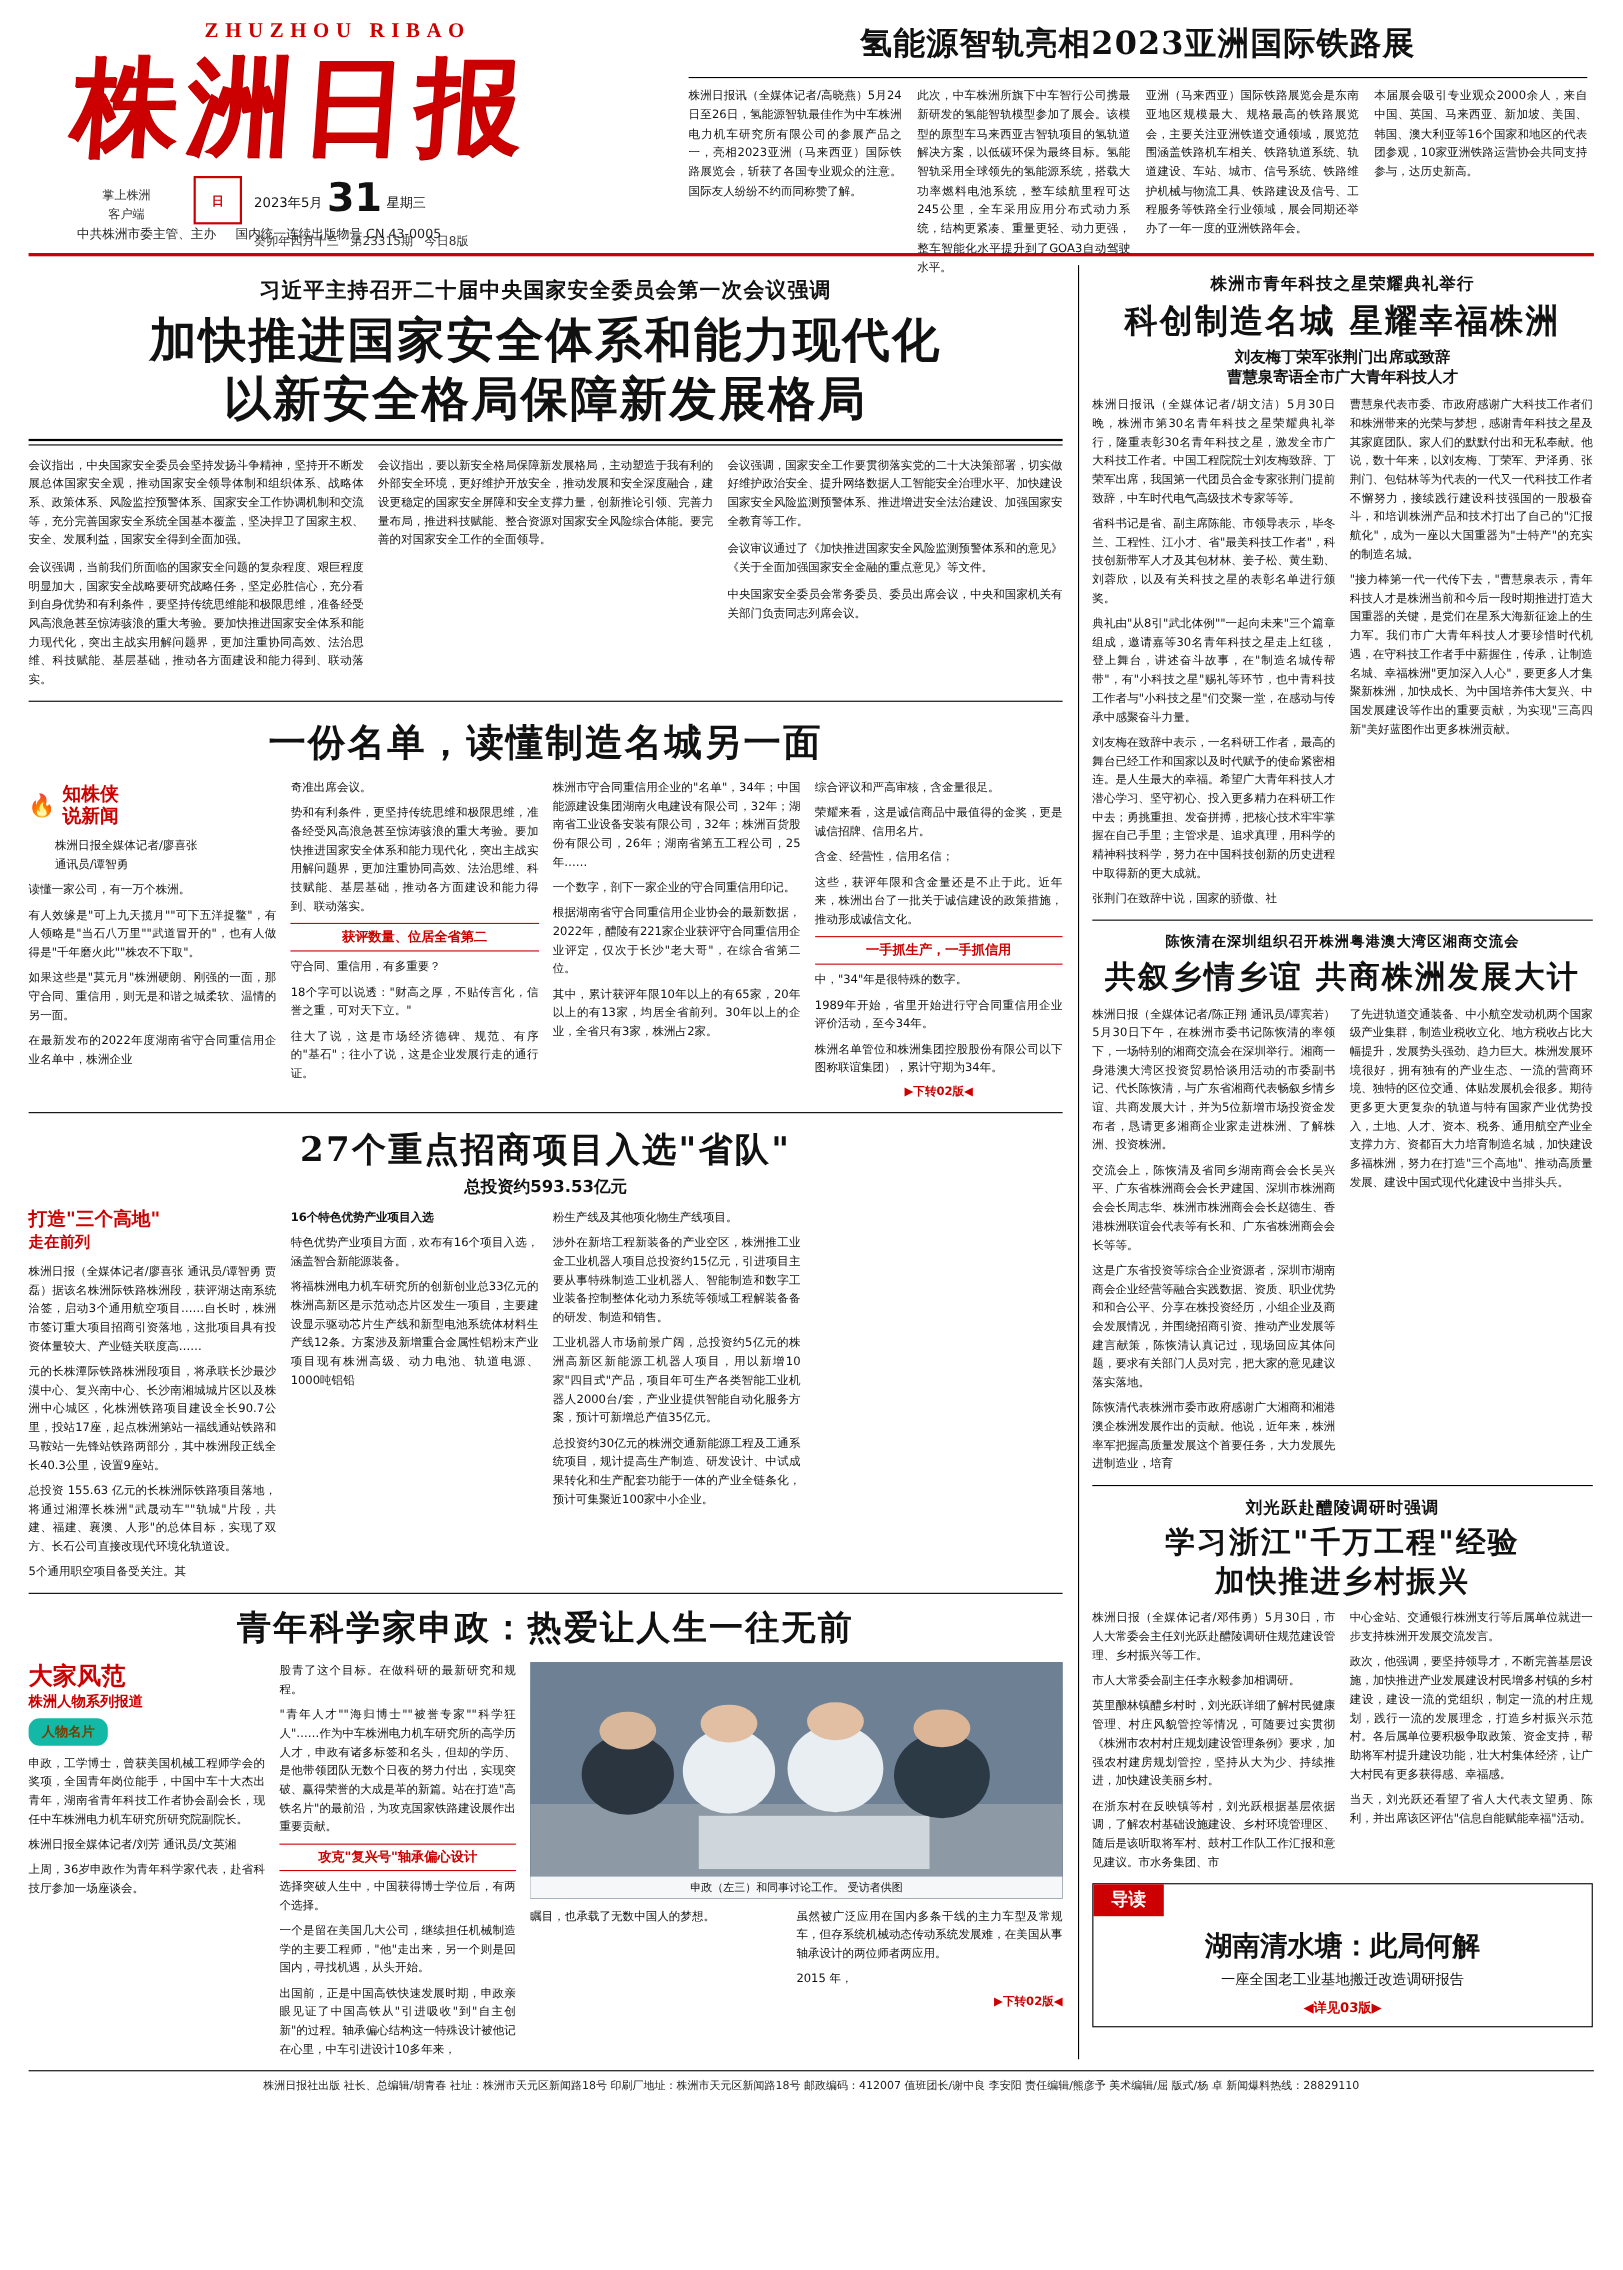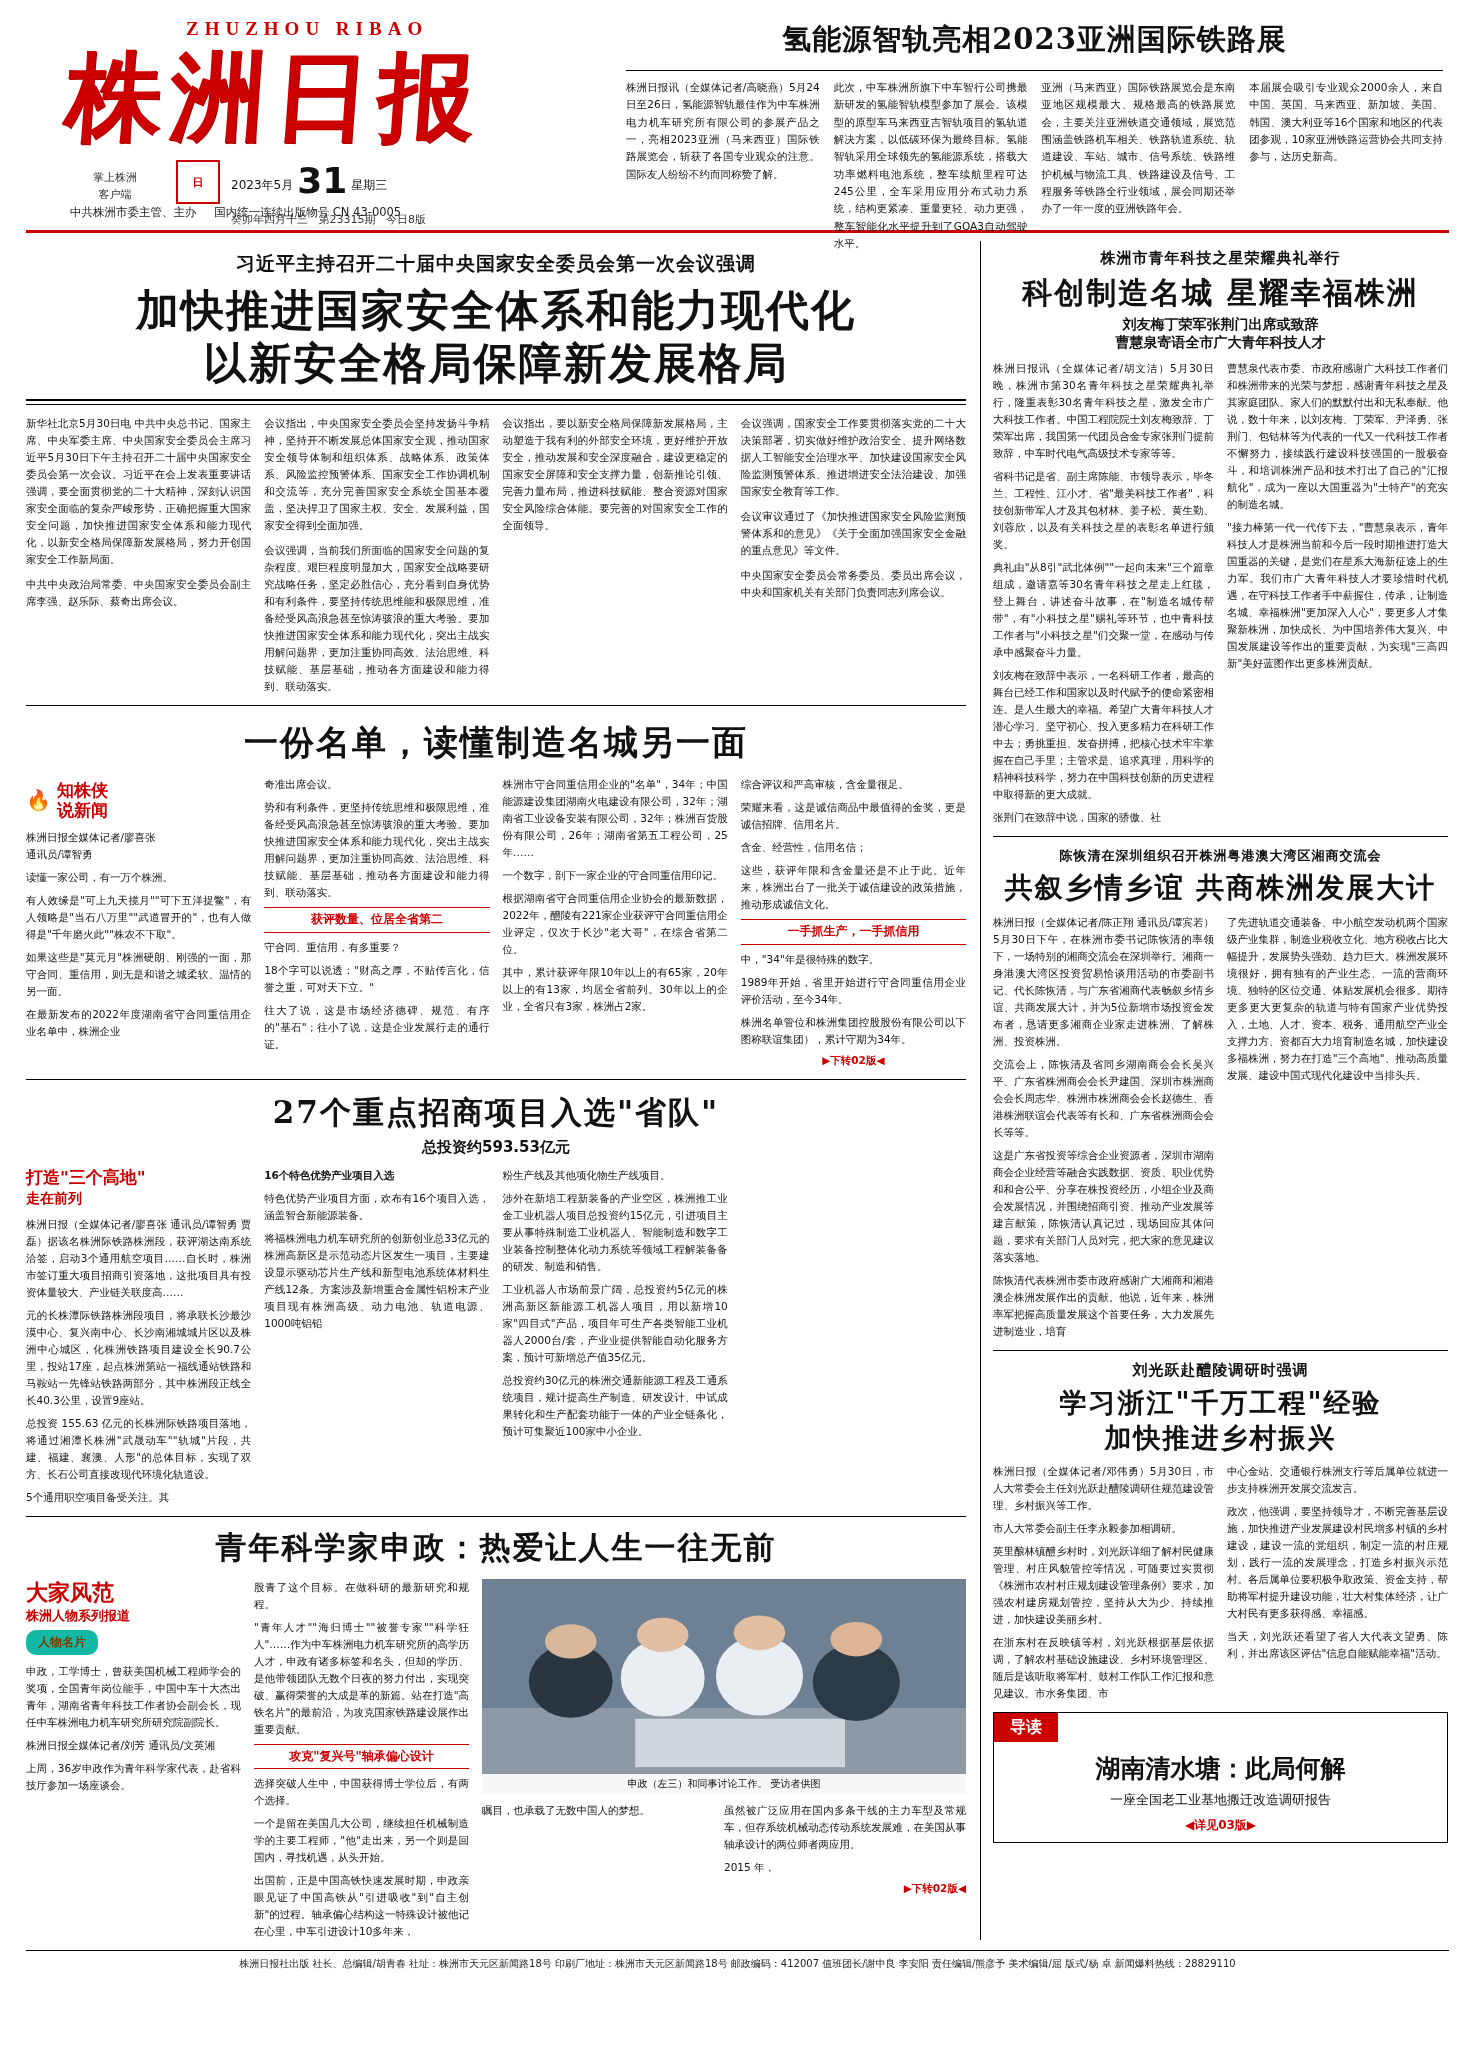--- a/index.html
+++ b/index.html
@@ -107,24 +107,20 @@
 
     <div class="col-left">
 
       <div style="padding-top:10px;">
         <div class="kicker">习近平主持召开二十届中央国家安全委员会第一次会议强调</div>
         <div class="headline-xl">加快推进国家安全体系和能力现代化</div>
         <div class="headline-xl" style="margin-top:-6px;">以新安全格局保障新发展格局</div>
         <div class="rule-d"></div>
         <div class="cols4">
           <div>
-            <p style="margin:0 0 8px;">新华社北京5月30日电 中共中央总书记、国家主席、中央军委主席、中央国家安全委员会主席习近平5月30日下午主持召开二十届中央国家安全委员会第一次会议。习近平在会上发表重要讲话强调，要全面贯彻党的二十大精神，深刻认识国家安全面临的复杂严峻形势，正确把握重大国家安全问题，加快推进国家安全体系和能力现代化，以新安全格局保障新发展格局，努力开创国家安全工作新局面。</p>
-            <p style="margin:0;">中共中央政治局常委、中央国家安全委员会副主席李强、赵乐际、蔡奇出席会议。</p>
-          </div>
-          <div>
             <p style="margin:0 0 8px;">会议指出，中央国家安全委员会坚持发扬斗争精神，坚持开不断发展总体国家安全观，推动国家安全领导体制和组织体系、战略体系、政策体系、风险监控预警体系、国家安全工作协调机制和交流等，充分完善国家安全系统全国基本覆盖，坚决捍卫了国家主权、安全、发展利益，国家安全得到全面加强。</p>
             <p style="margin:0;">会议强调，当前我们所面临的国家安全问题的复杂程度、艰巨程度明显加大，国家安全战略要研究战略任务，坚定必胜信心，充分看到自身优势和有利条件，要坚持传统思维能和极限思维，准备经受风高浪急甚至惊涛骇浪的重大考验。要加快推进国家安全体系和能力现代化，突出主战实用解问题界，更加注重协同高效、法治思维、科技赋能、基层基础，推动各方面建设和能力得到、联动落实。</p>
           </div>
           <div>
             <p style="margin:0;">会议指出，要以新安全格局保障新发展格局，主动塑造于我有利的外部安全环境，更好维护开放安全，推动发展和安全深度融合，建设更稳定的国家安全屏障和安全支撑力量，创新推论引领、完善力量布局，推进科技赋能、整合资源对国家安全风险综合体能。要完善的对国家安全工作的全面领导。</p>
           </div>
           <div>
             <p style="margin:0 0 8px;">会议强调，国家安全工作要贯彻落实党的二十大决策部署，切实做好维护政治安全、提升网络数据人工智能安全治理水平、加快建设国家安全风险监测预警体系、推进增进安全法治建设、加强国家安全教育等工作。</p>
             <p style="margin:0 0 8px;">会议审议通过了《加快推进国家安全风险监测预警体系和的意见》《关于全面加强国家安全金融的重点意见》等文件。</p>
             <p style="margin:0;">中央国家安全委员会常务委员、委员出席会议，中央和国家机关有关部门负责同志列席会议。</p>
@@ -136,21 +132,21 @@
 
       <div>
         <div class="sec-title-script">一份名单，读懂制造名城另一面</div>
         <div class="cols4">
           <div>
             <div class="logo-badge">
               <span class="logo-mark">🔥</span>
               <span class="logo-red-big" style="white-space:pre-line;font-size:17px;">知株侠
 说新闻</span>
             </div>
-            <div class="byline" style="white-space:pre-line;margin-bottom:6px;">株洲日报全媒体记者/廖喜张
+            <div class="byline" style="white-space:pre-line;margin-bottom:6px;margin-left:24px;">株洲日报全媒体记者/廖喜张
 通讯员/谭智勇</div>
             <p style="margin:0 0 6px;">读懂一家公司，有一万个株洲。</p>
             <p style="margin:0 0 6px;">有人效缘是"可上九天揽月""可下五洋捉鳖"，有人领略是"当石八万里""武道冒开的"，也有人做得是"千年磨火此""株农不下取"。</p>
             <p style="margin:0 0 6px;">如果这些是"莫元月"株洲硬朗、刚强的一面，那守合同、重信用，则无是和谐之城柔软、温情的另一面。</p>
             <p style="margin:0;">在最新发布的2022年度湖南省守合同重信用企业名单中，株洲企业</p>
           </div>
           <div>
             <p style="margin:0 0 6px;">奇准出席会议。</p>
             <p style="margin:0 0 6px;">势和有利条件，更坚持传统思维和极限思维，准备经受风高浪急甚至惊涛骇浪的重大考验。要加快推进国家安全体系和能力现代化，突出主战实用解问题界，更加注重协同高效、法治思维、科技赋能、基层基础，推动各方面建设和能力得到、联动落实。</p>
             <div class="subhead-red">获评数量、位居全省第二</div>

